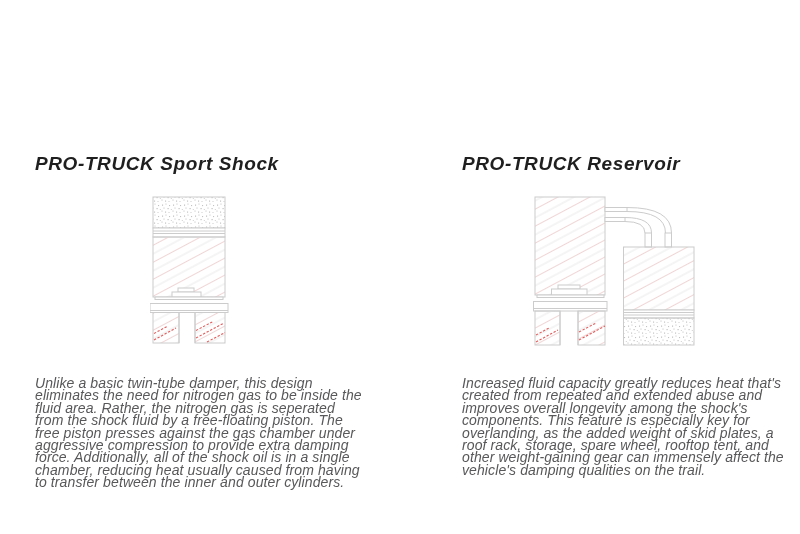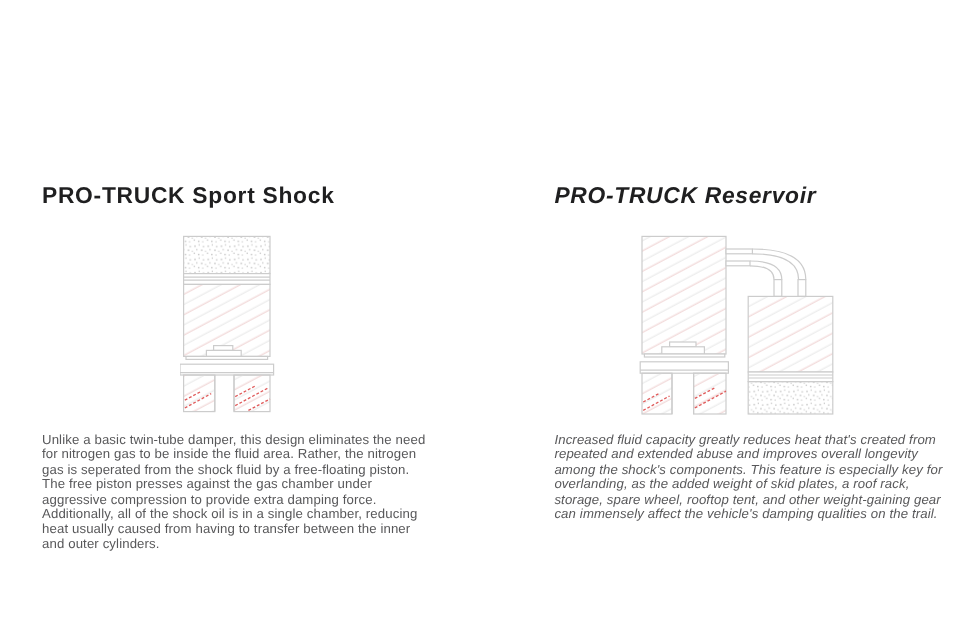--- a/index.html
+++ b/index.html
@@ -15,29 +15,29 @@
     top: 153px;
     margin: 0;
     font-size: 19px;
     font-weight: 700;
     letter-spacing: 0.6px;
     color: #1f1f20;
     white-space: nowrap;
   }
   .col-desc {
     position: absolute;
-    top: 361px;
+    top: 377px;
     width: 328px;
     margin: 0;
-    font-size: 11px;
+    font-size: 14px;
     line-height: 12.4px;
     letter-spacing: 0.1px;
     color: #58585a;
   }
-  .left-col  { left: 35px; }
+  .left-col  { left: 35px; font-style: italic; }
   .right-col { left: 462px; font-style: italic; }
   svg.diagram { position: absolute; }
   .defs-holder { position: absolute; width: 0; height: 0; }
 </style>
 </head>
 <body>
 
 <svg class="defs-holder" aria-hidden="true">
   <defs>
     <pattern id="hatch" patternUnits="userSpaceOnUse" width="15" height="15" patternTransform="rotate(-28)">

